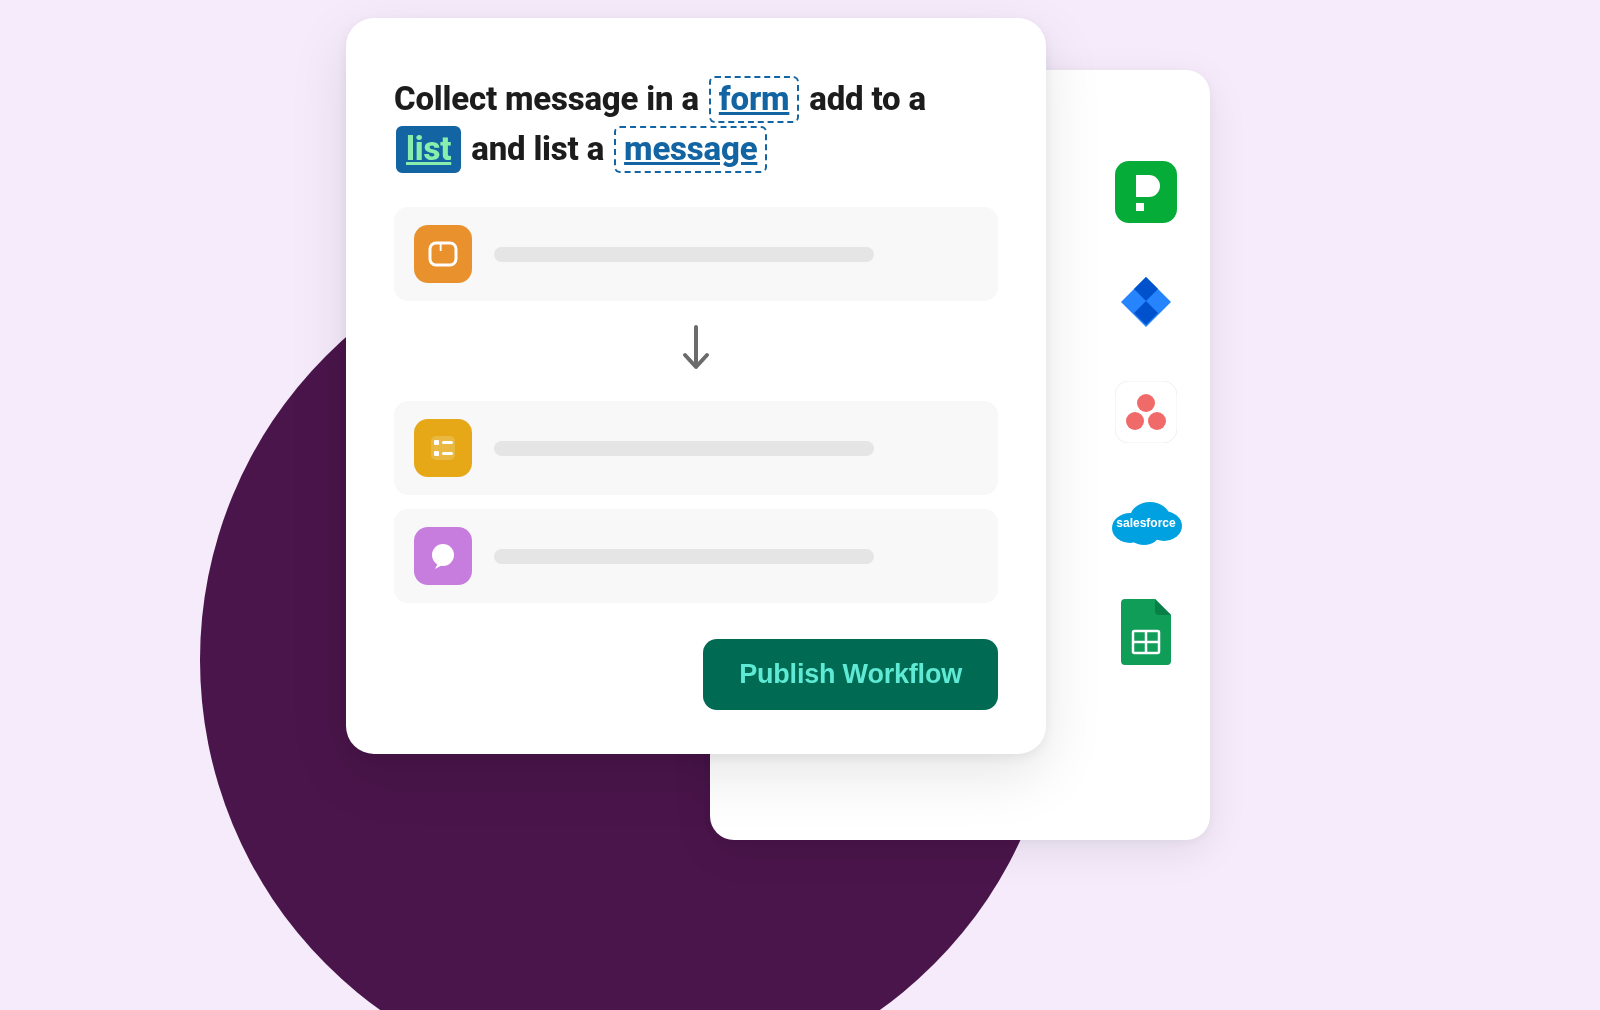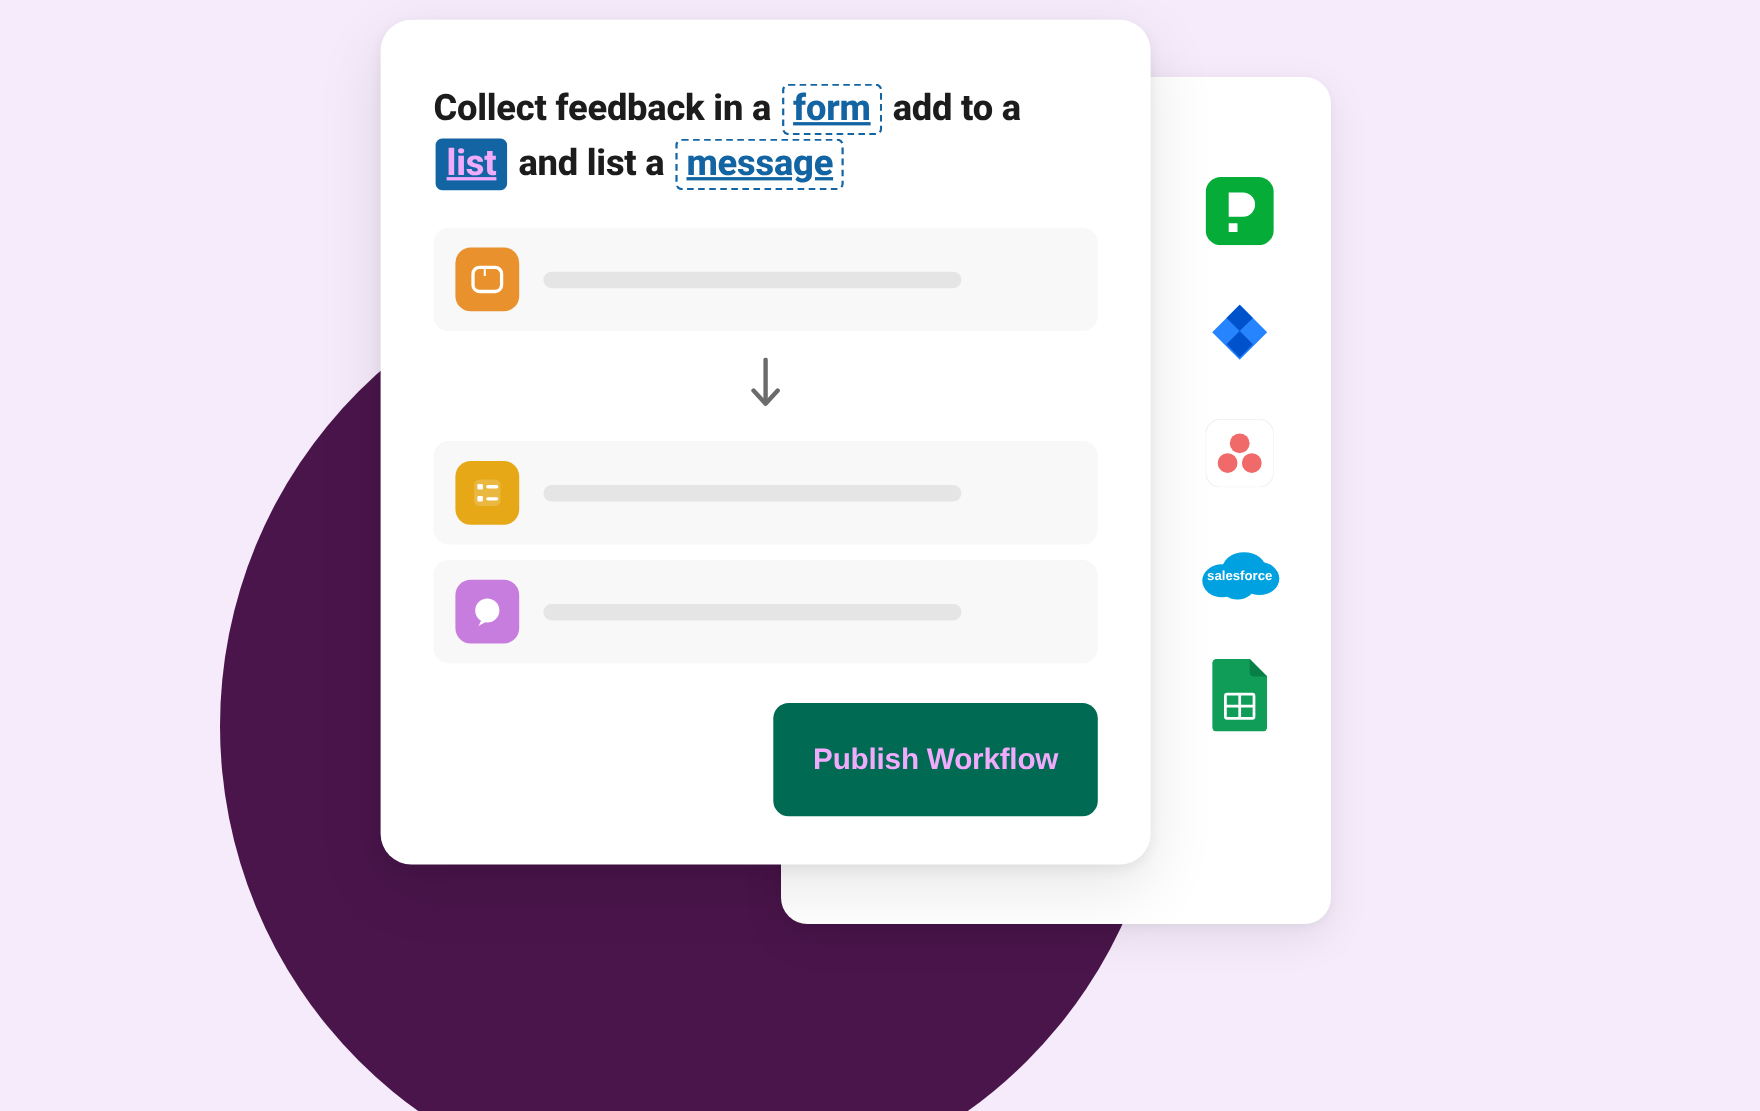--- a/index.html
+++ b/index.html
@@ -50,21 +50,21 @@
     display: flex;
     flex-direction: column;
     align-items: flex-end;
     gap: 42px;
     justify-content: flex-start;
   }
   .int-panel .spacer-top { height: 20px; }
   .int-item {
     width: 68px; height: 68px;
     display: flex; align-items: center; justify-content: center;
-    margin-right: 27px;
+    margin-right: 8px;
   }
   .wf-card {
     position: absolute;
     top: 18px;
     left: 346px;
     width: 700px;
     background: var(--card-bg);
     border-radius: 28px;
     box-shadow: 0 20px 60px rgba(0,0,0,0.10), 0 4px 12px rgba(0,0,0,0.06);
     padding: 56px 48px 44px 48px;
@@ -83,21 +83,21 @@
     color: var(--token-blue-text);
     padding: 0 8px 2px 8px;
     border-radius: 6px;
     line-height: 1.25;
     margin: 0 2px;
     text-decoration: underline;
   }
   .token.solid {
     border-style: solid;
     background: var(--token-blue-fill);
-    color: #f0abfc;
+    color: #86efac;
   }
   .steps {
     margin-top: 34px;
     display: flex;
     flex-direction: column;
     gap: 14px;
   }
   .step {
     background: var(--step-bg);
     border-radius: 14px;
@@ -127,25 +127,25 @@
     justify-content: center;
     padding: 10px 0;
   }
   .actions {
     margin-top: 36px;
     display: flex;
     justify-content: flex-end;
   }
   .publish-btn {
     background: var(--publish);
-    color: #f0abfc;
+    color: #5eead4;
     border: none;
     font-size: 27px;
     font-weight: 700;
-    padding: 36px 36px;
+    padding: 20px 36px;
     border-radius: 14px;
     cursor: pointer;
     letter-spacing: -0.2px;
   }
 </style>
 </head>
 <body>
 
 <div class="stage">
 
@@ -204,21 +204,21 @@
           <rect x="12" y="32" width="26" height="22" rx="1.5" fill="none" stroke="#ffffff" stroke-width="2.5"></rect>
           <line x1="12" y1="43" x2="38" y2="43" stroke="#ffffff" stroke-width="2.5"></line>
           <line x1="25" y1="32" x2="25" y2="54" stroke="#ffffff" stroke-width="2.5"></line>
         </svg>
       </span>
     </div>
   </div>
 
   <div class="wf-card">
     <div class="title">
-      <span>Collect feedback in a</span>
+      <span>Collect message in a</span>
       <span class="token">form</span>
       <span>add to a</span>
       <span class="token solid">list</span>
       <span>and list a</span>
       <span class="token">message</span>
     </div>
 
     <div class="steps">
 
       <div class="step">

